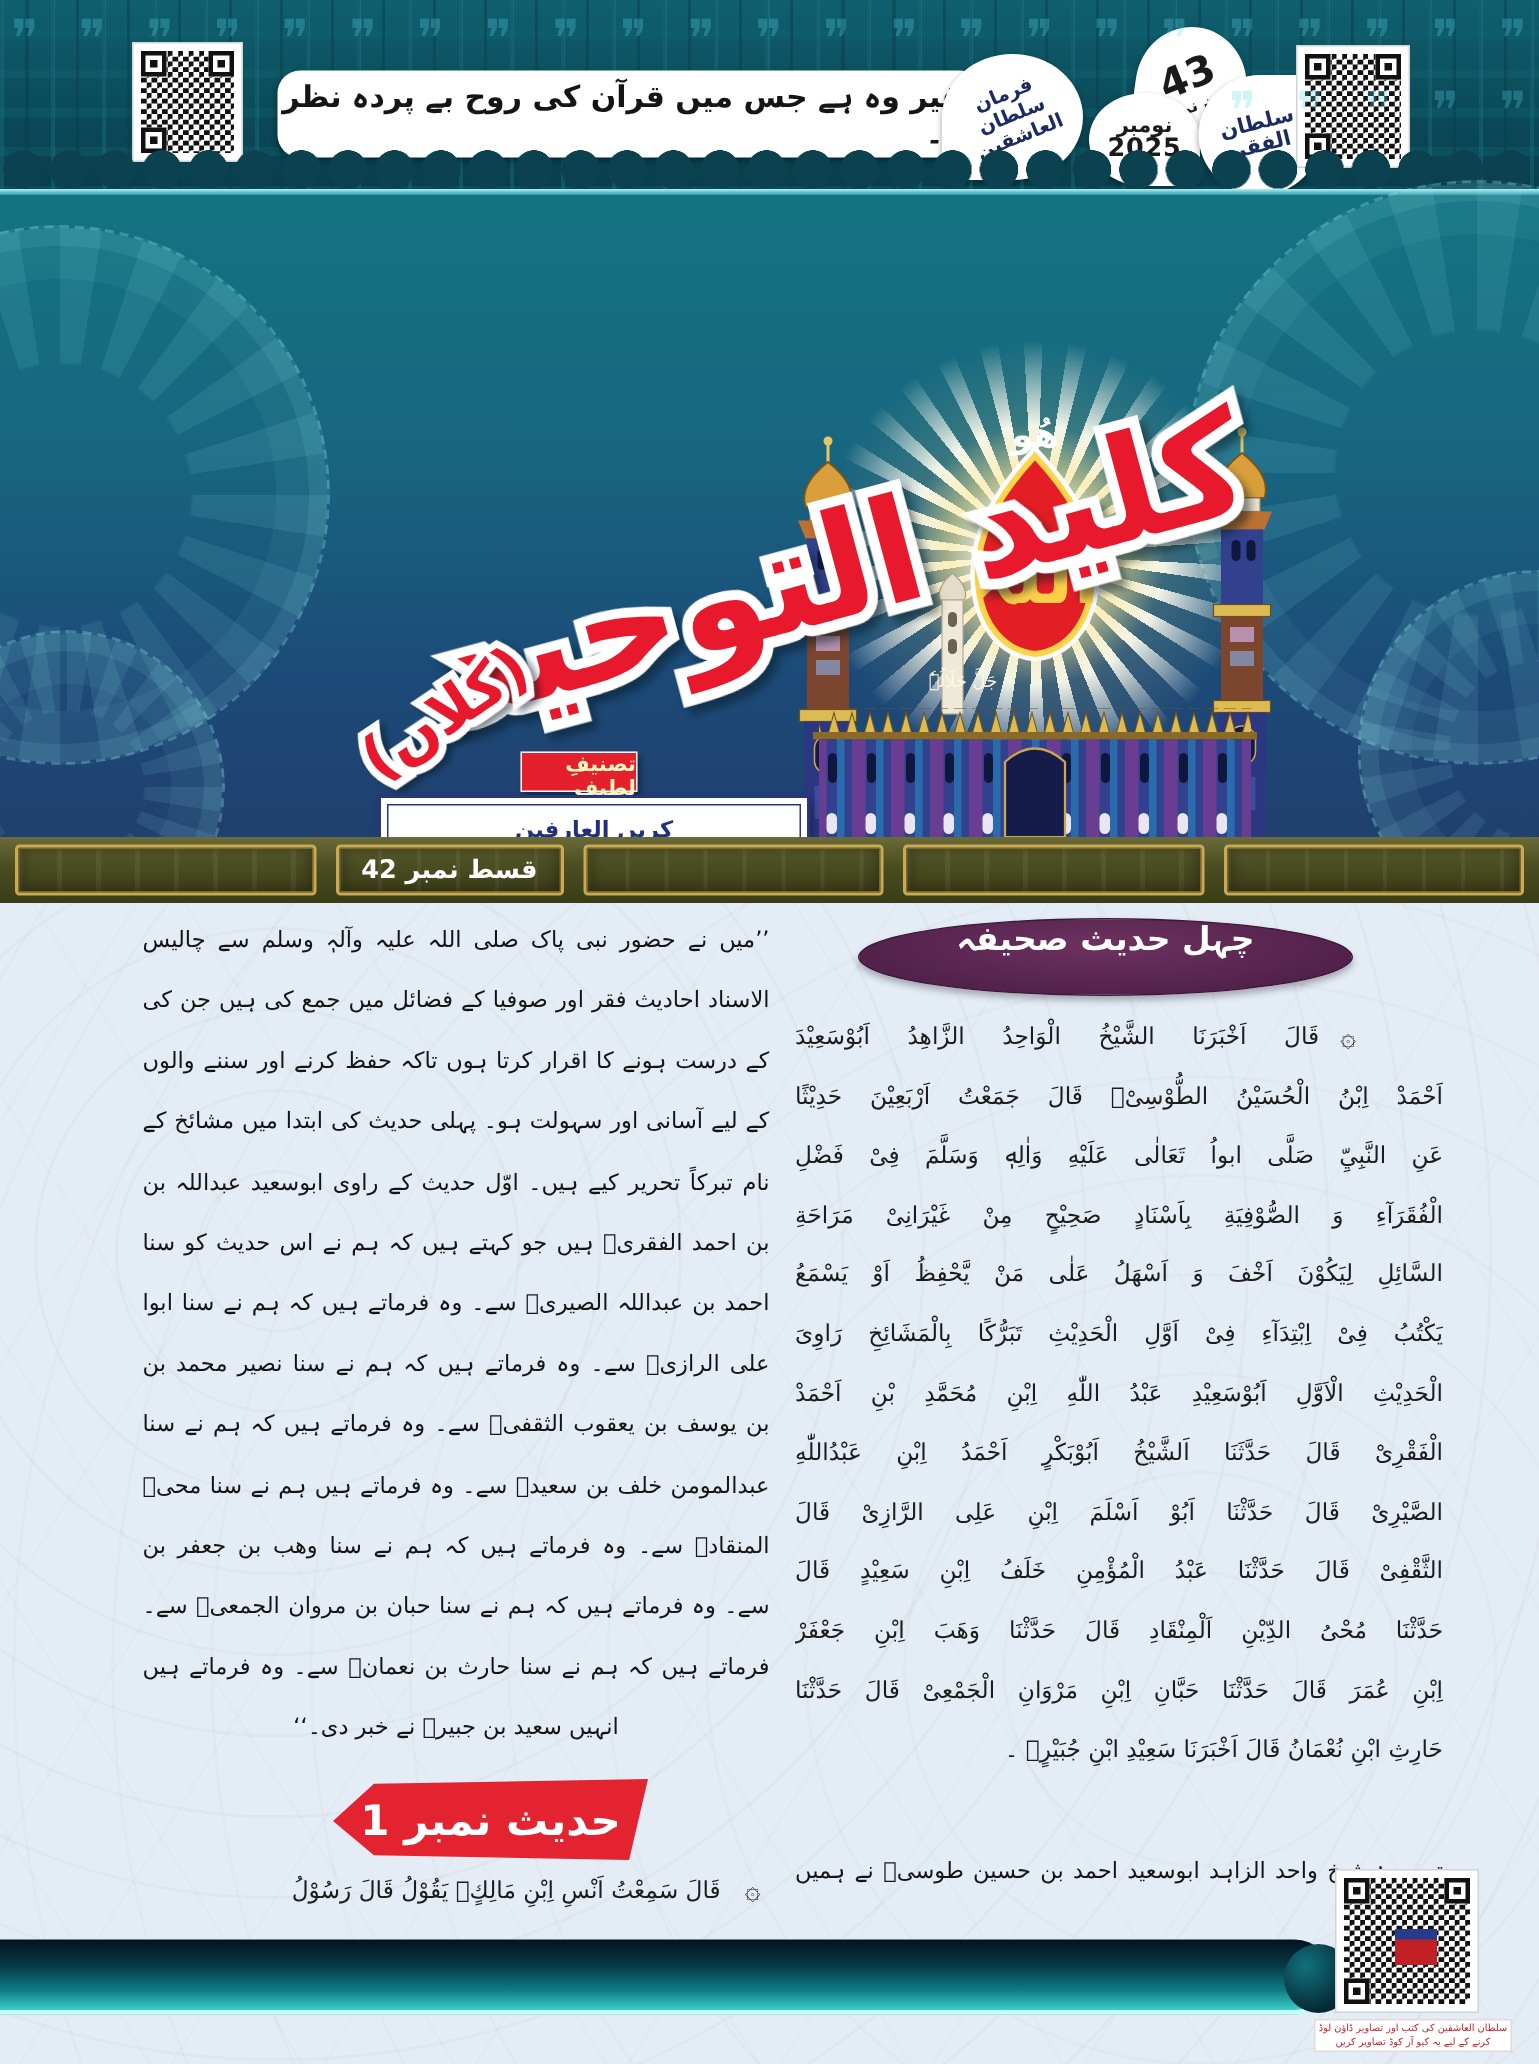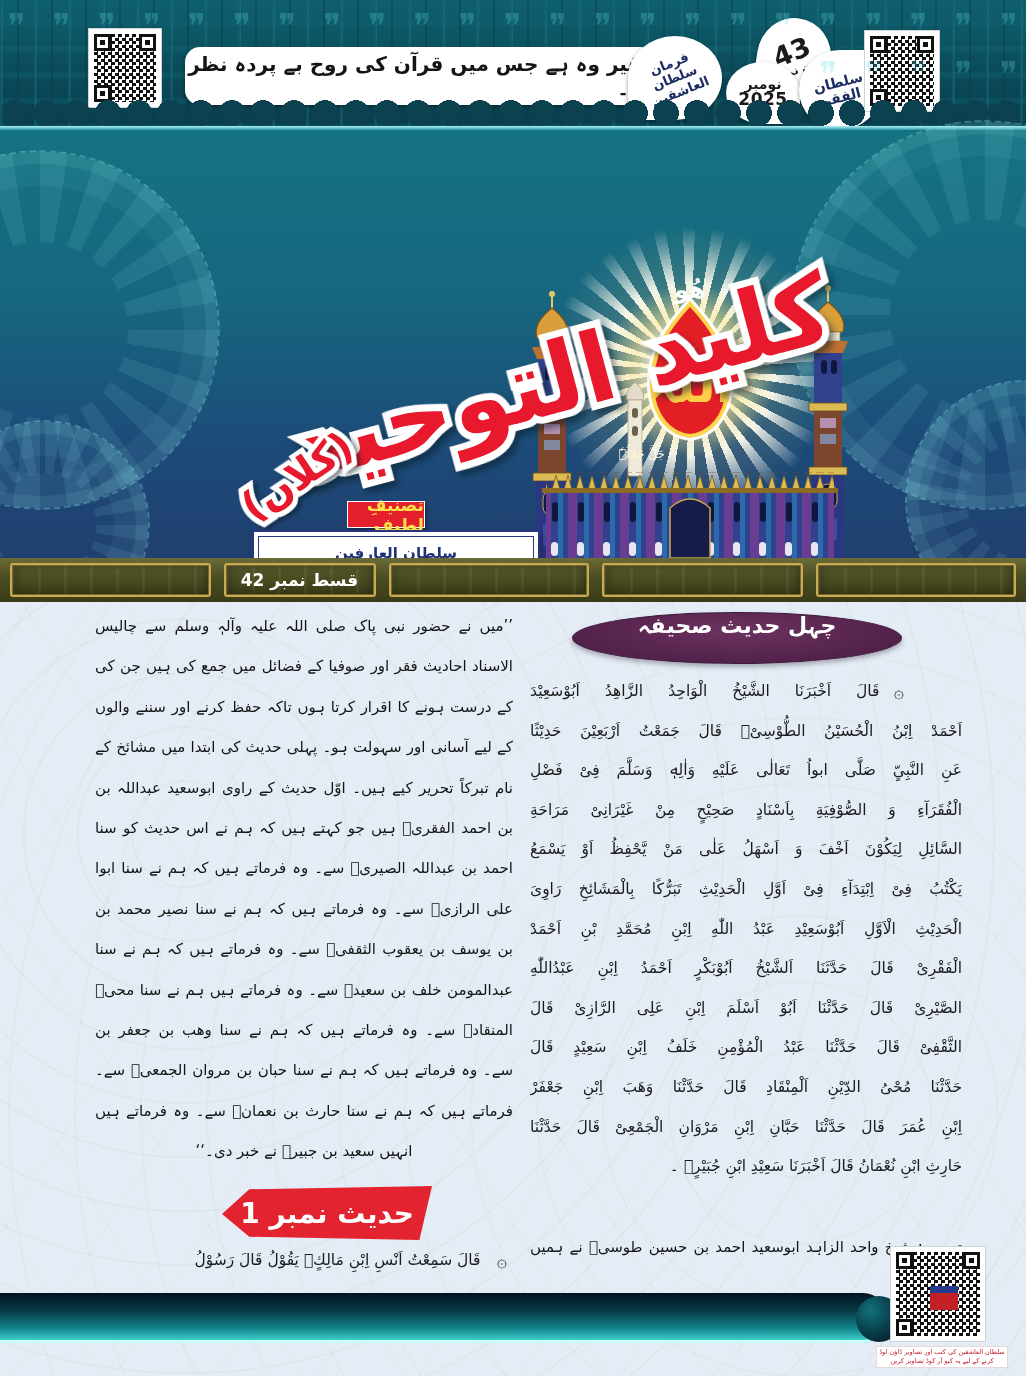--- a/index.html
+++ b/index.html
@@ -66,21 +66,21 @@
   .title-wrap span{position:absolute;inset:0;text-align:center;font-size:96px;font-weight:bold;
     line-height:140px;white-space:nowrap;}
   .t-stroke{color:#fff;-webkit-text-stroke:14px #fff;filter:drop-shadow(3px 6px 3px rgba(5,25,35,.5));}
   .t-fill{color:#e8192c;}
   .kalan-wrap{left:232px;top:298px;width:130px;height:96px;transform:rotate(-34deg);}
   .kalan-wrap span{position:absolute;inset:0;text-align:center;font-size:40px;font-weight:bold;line-height:96px;white-space:nowrap;}
   .k-stroke{color:#fff;-webkit-text-stroke:10px #fff;filter:drop-shadow(2px 4px 2px rgba(5,25,35,.5));}
   .k-fill{color:#e8192c;}
 
   .tasnif{left:347px;top:371px;width:78px;height:27px;background:#e3202b;border:1.5px solid #fff;
-    color:#fde047;font-size:17px;font-weight:bold;display:flex;align-items:center;justify-content:center;
+    color:#fef9c3;font-size:14px;font-weight:bold;display:flex;justify-content:center;
     box-shadow:2px 3px 4px rgba(0,0,0,.35);}
   .author-box{left:252px;top:400px;width:288px;height:100px;background:#fff;border:2px solid #28367f;
     box-shadow:inset 0 0 0 4px #fff, inset 0 0 0 5px #28367f, 2px 4px 6px rgba(0,10,30,.35);
     text-align:center;padding-top:12px;color:#21307a;}
   .author-box .t1{font-size:15px;font-weight:bold;}
   .author-box .t2{font-size:26px;font-weight:bold;margin-top:6px;}
   .ribbon{left:256px;top:512px;width:300px;height:44px;background:#fff;
     clip-path:polygon(0% 50%,7% 0%,93% 0%,100% 50%,93% 100%,7% 100%);
     display:flex;align-items:center;justify-content:center;color:#1d2b63;font-size:14px;font-weight:bold;
     box-shadow:0 3px 5px rgba(0,10,30,.3);}
@@ -281,21 +281,21 @@
     </div>
     <div class="kalan-wrap abs">
       <span class="k-stroke" aria-hidden="true">(کلاں)</span>
       <span class="k-fill">(کلاں)</span>
     </div>
 
     <div class="tasnif abs">
       <span>تصنیفِ لطیف</span>
     </div>
     <div class="author-box abs">
-      <div class="t1">سلطان العارفین</div>
+      <div class="t1">کریں العارفین</div>
       <div class="t2">حضرت سخی سلطان باھوؒ</div>
     </div>
     <div class="ribbon abs">
       <span>مترجم : سلطان محمد احسن علی سروری قادری</span>
     </div>
   </div>
 
   <div class="ep-bar abs">
     <div class="panel"></div>
     <div class="panel"></div>

